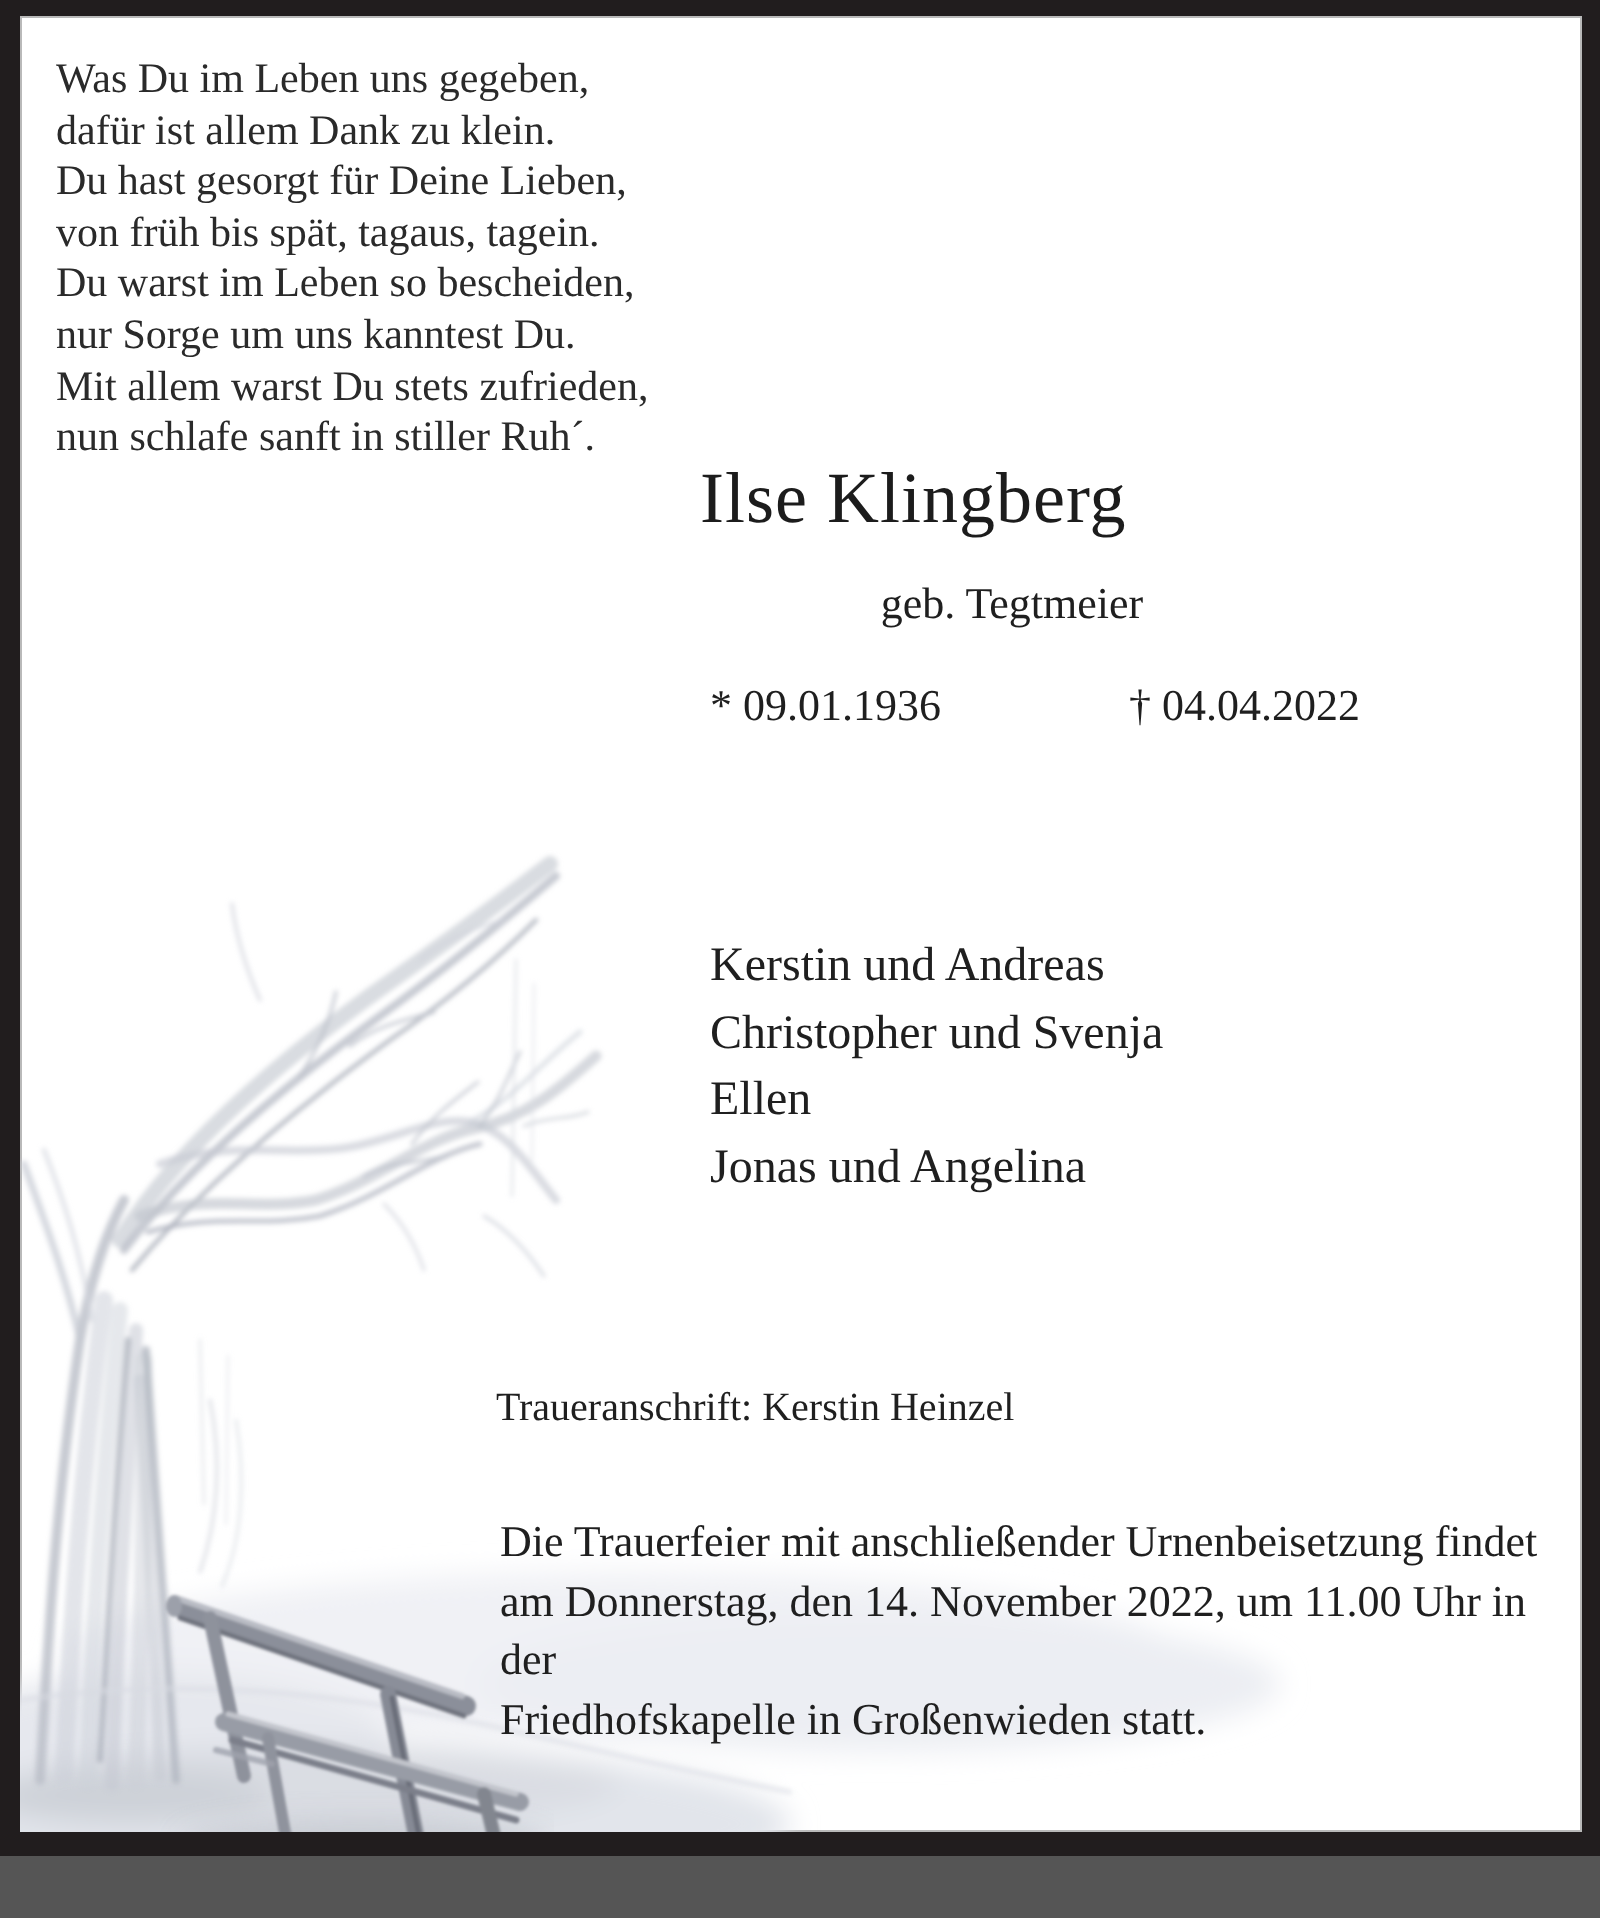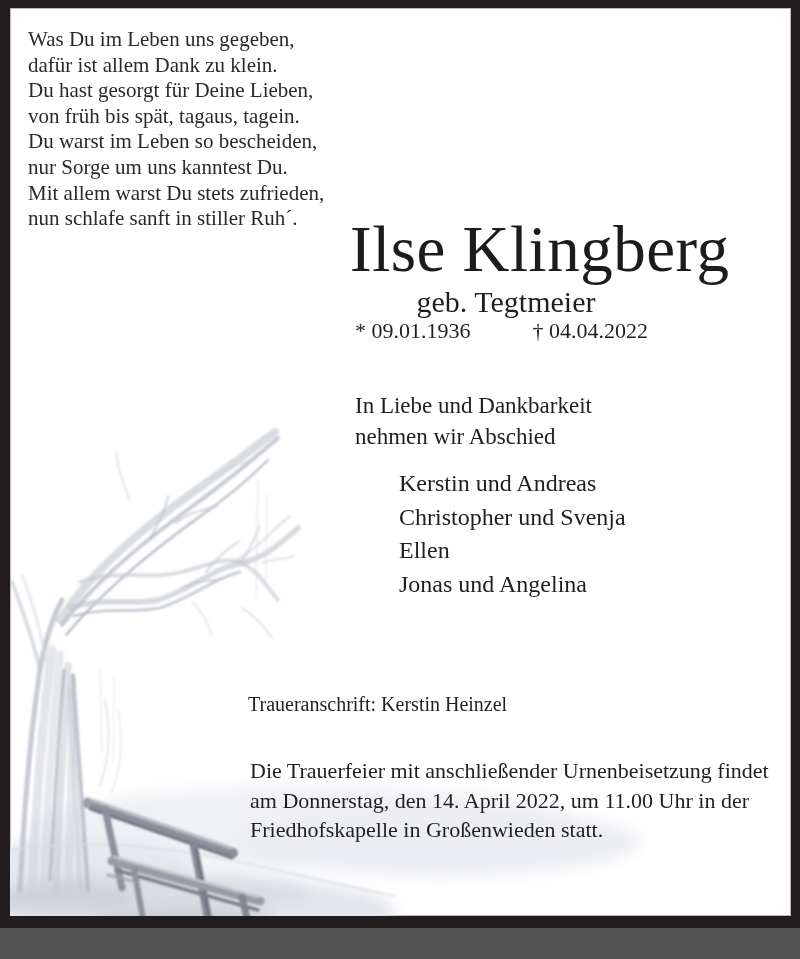--- a/index.html
+++ b/index.html
@@ -25,43 +25,43 @@
     z-index:1;
   }
   .txt { position:absolute; z-index:2; }
   .poem {
     left:18px; top:19px;
     font-size:21px; line-height:25.6px;
     color:#2a2a2a;
   }
   .name {
     left:340px; top:213px;
-    font-size:65px; line-height:56px;
+    font-size:36px; line-height:56px;
     letter-spacing:0.5px;
     color:#1c1c1c;
     white-space:nowrap;
   }
   .maiden {
     left:340px; top:281px; width:312px;
     text-align:center;
-    font-size:30px; line-height:26px;
+    font-size:22px; line-height:26px;
   }
   .dates {
-    left:345px; top:310px;
-    display:flex; gap:62px;
+    left:345px; top:332px;
+    display:flex; gap:94px;
     font-size:22px; line-height:26px;
     white-space:nowrap;
   }
   .farewell {
     left:345px; top:383px;
     font-size:23px; line-height:30.5px;
   }
   .mourners {
     left:345px; top:459px;
-    font-size:24px; line-height:33.5px;margin-left:44px;
+    font-size:24px; line-height:33.5px;
   }
   .address {
     left:238px; top:665px;
     font-size:20px; line-height:27px;margin-top:18px;
   }
   .service {
     left:240px; top:748px;
     font-size:22px; line-height:29.5px;
   }
 </style>
@@ -172,36 +172,32 @@
       <div>nun schlafe sanft in stiller Ruh´.</div>
     </div>
 
     <div class="txt name">Ilse Klingberg</div>
     <div class="txt maiden">geb. Tegtmeier</div>
     <div class="txt dates">
       <span>* 09.01.1936</span>
       <span>† 04.04.2022</span>
     </div>
 
-    <div class="txt farewell">
-      <div>In Liebe und Dankbarkeit</div>
-      <div>nehmen wir Abschied</div>
-    </div>
 
     <div class="txt mourners">
       <div>Kerstin und Andreas</div>
       <div>Christopher und Svenja</div>
       <div>Ellen</div>
       <div>Jonas und Angelina</div>
     </div>
 
     <div class="txt address">
       <div>Traueranschrift: Kerstin Heinzel</div>
     </div>
 
     <div class="txt service">
       <div>Die Trauerfeier mit anschließender Urnenbeisetzung findet</div>
-      <div>am Donnerstag, den 14. April 2022, um 11.00 Uhr in der</div>
+      <div>am Donnerstag, den 14. November 2022, um 11.00 Uhr in der</div>
       <div>Friedhofskapelle in Großenwieden statt.</div>
     </div>
 
   </div>
 </div>
 
 </body></html>

